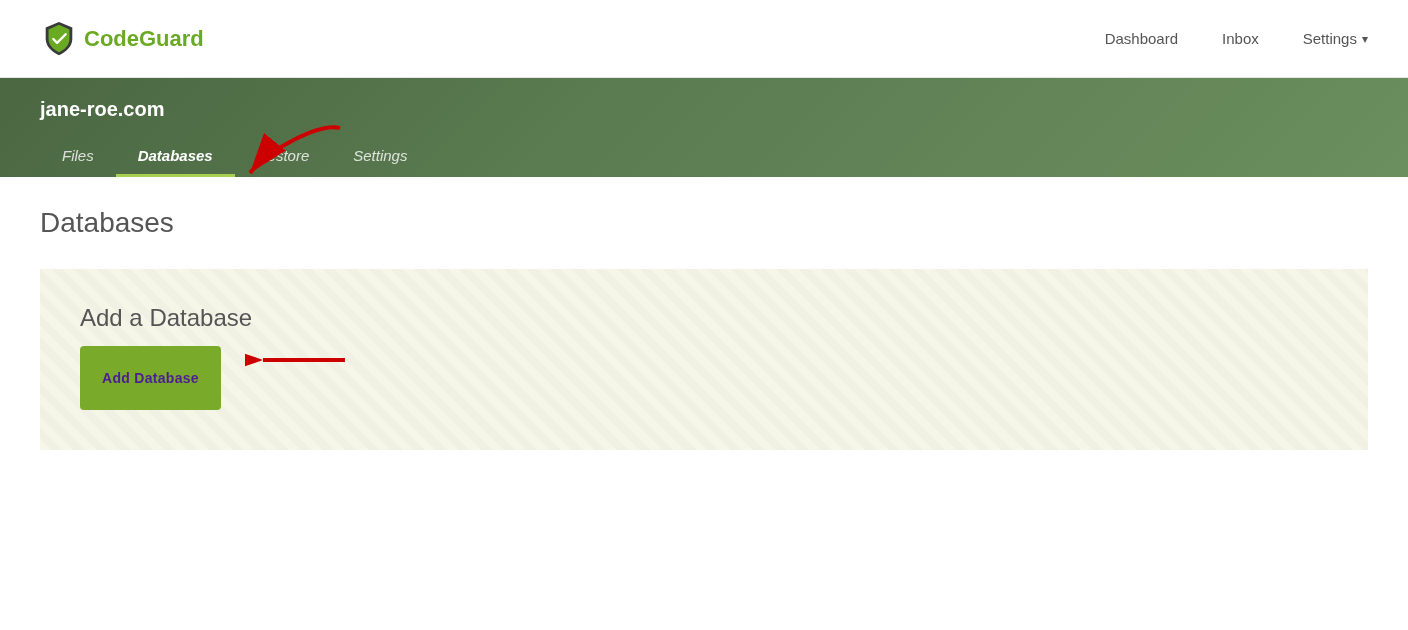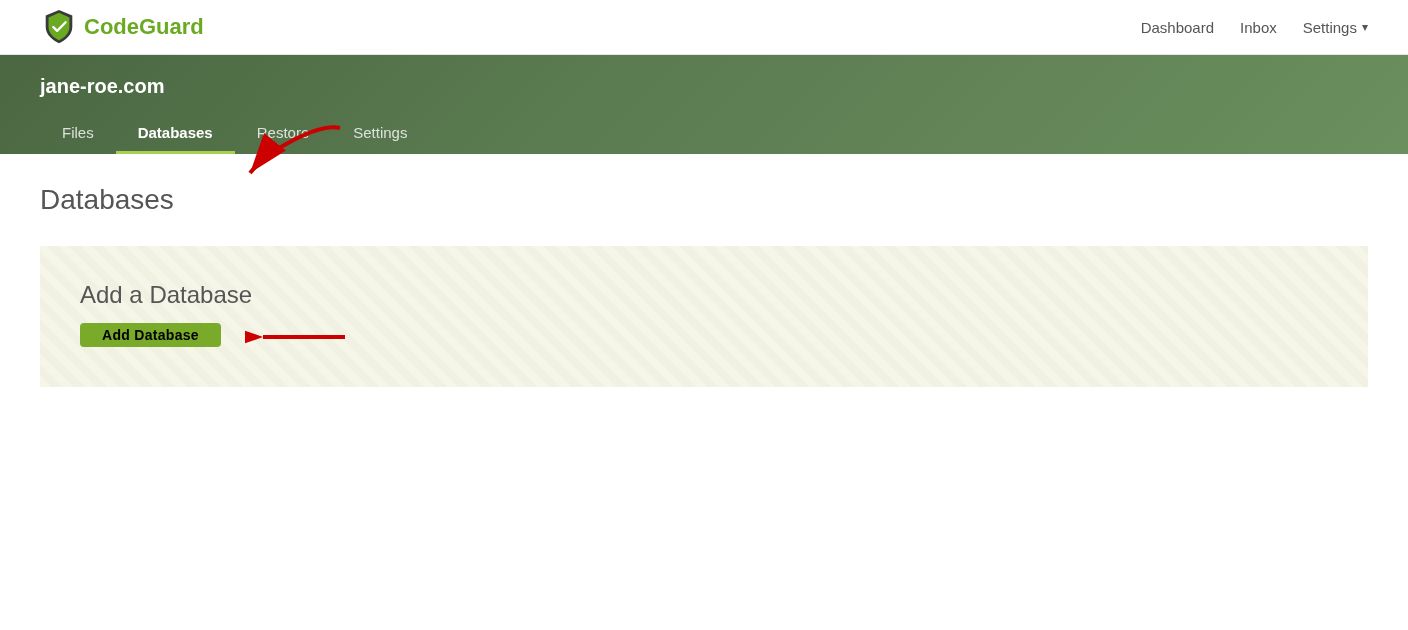--- a/index.html
+++ b/index.html
@@ -4,21 +4,21 @@
   <style>
     * { margin: 0; padding: 0; box-sizing: border-box; }
     body { font-family: 'Helvetica Neue', Arial, sans-serif; background: #fff; color: #333; }
 
     
     .top-nav {
       display: flex;
       align-items: center;
       justify-content: space-between;
       padding: 0 40px;
-      height: 55px;
+      height: 78px;
       background: #fff;
       border-bottom: 1px solid #e5e5e5;
     }
     .logo {
       display: flex;
       align-items: center;
       gap: 6px;
     }
     .logo-icon {
       width: 38px;
@@ -29,21 +29,21 @@
       font-weight: 400;
       color: #333;
     }
     .logo-text span {
       color: #6aaa22;
       font-weight: 700;
     }
     .nav-links {
       display: flex;
       align-items: center;
-      gap: 26px;
+      gap: 44px;
     }
     .nav-links a {
       text-decoration: none;
       color: #555;
       font-size: 15px;
       font-weight: 500;
     }
     .nav-settings {
       display: flex;
       align-items: center;
@@ -58,20 +58,21 @@
     .sub-header .site-title {
       color: #fff;
       font-size: 20px;
       font-weight: 600;
       margin-bottom: 16px;
     }
     .sub-nav {
       display: flex;
       align-items: flex-start;
       gap: 0;
+      font-style: italic;
     }
     .sub-nav-item {
       color: rgba(255,255,255,0.8);
       font-size: 15px;
       font-weight: 400;
       padding: 10px 22px;
       cursor: pointer;
       text-decoration: none;
       position: relative;
       border-bottom: 3px solid transparent;
@@ -124,23 +125,23 @@
     }
     .add-db-desc {
       font-size: 14px;
       color: #5a9a6a;
       line-height: 1.6;
       margin-bottom: 24px;
       max-width: 900px;
     }
     .add-db-btn {
       background: #7aaa2a;
-      color: #000000;
+      color: #4c1d95;
       border: none;
-      padding: 4px 22px;
+      padding: 24px 22px;
       font-size: 14px;
       font-weight: 600;
       border-radius: 4px;
       cursor: pointer;
       letter-spacing: 0.3px;
     }
 
     
     .arrow-databases {
       position: absolute;

